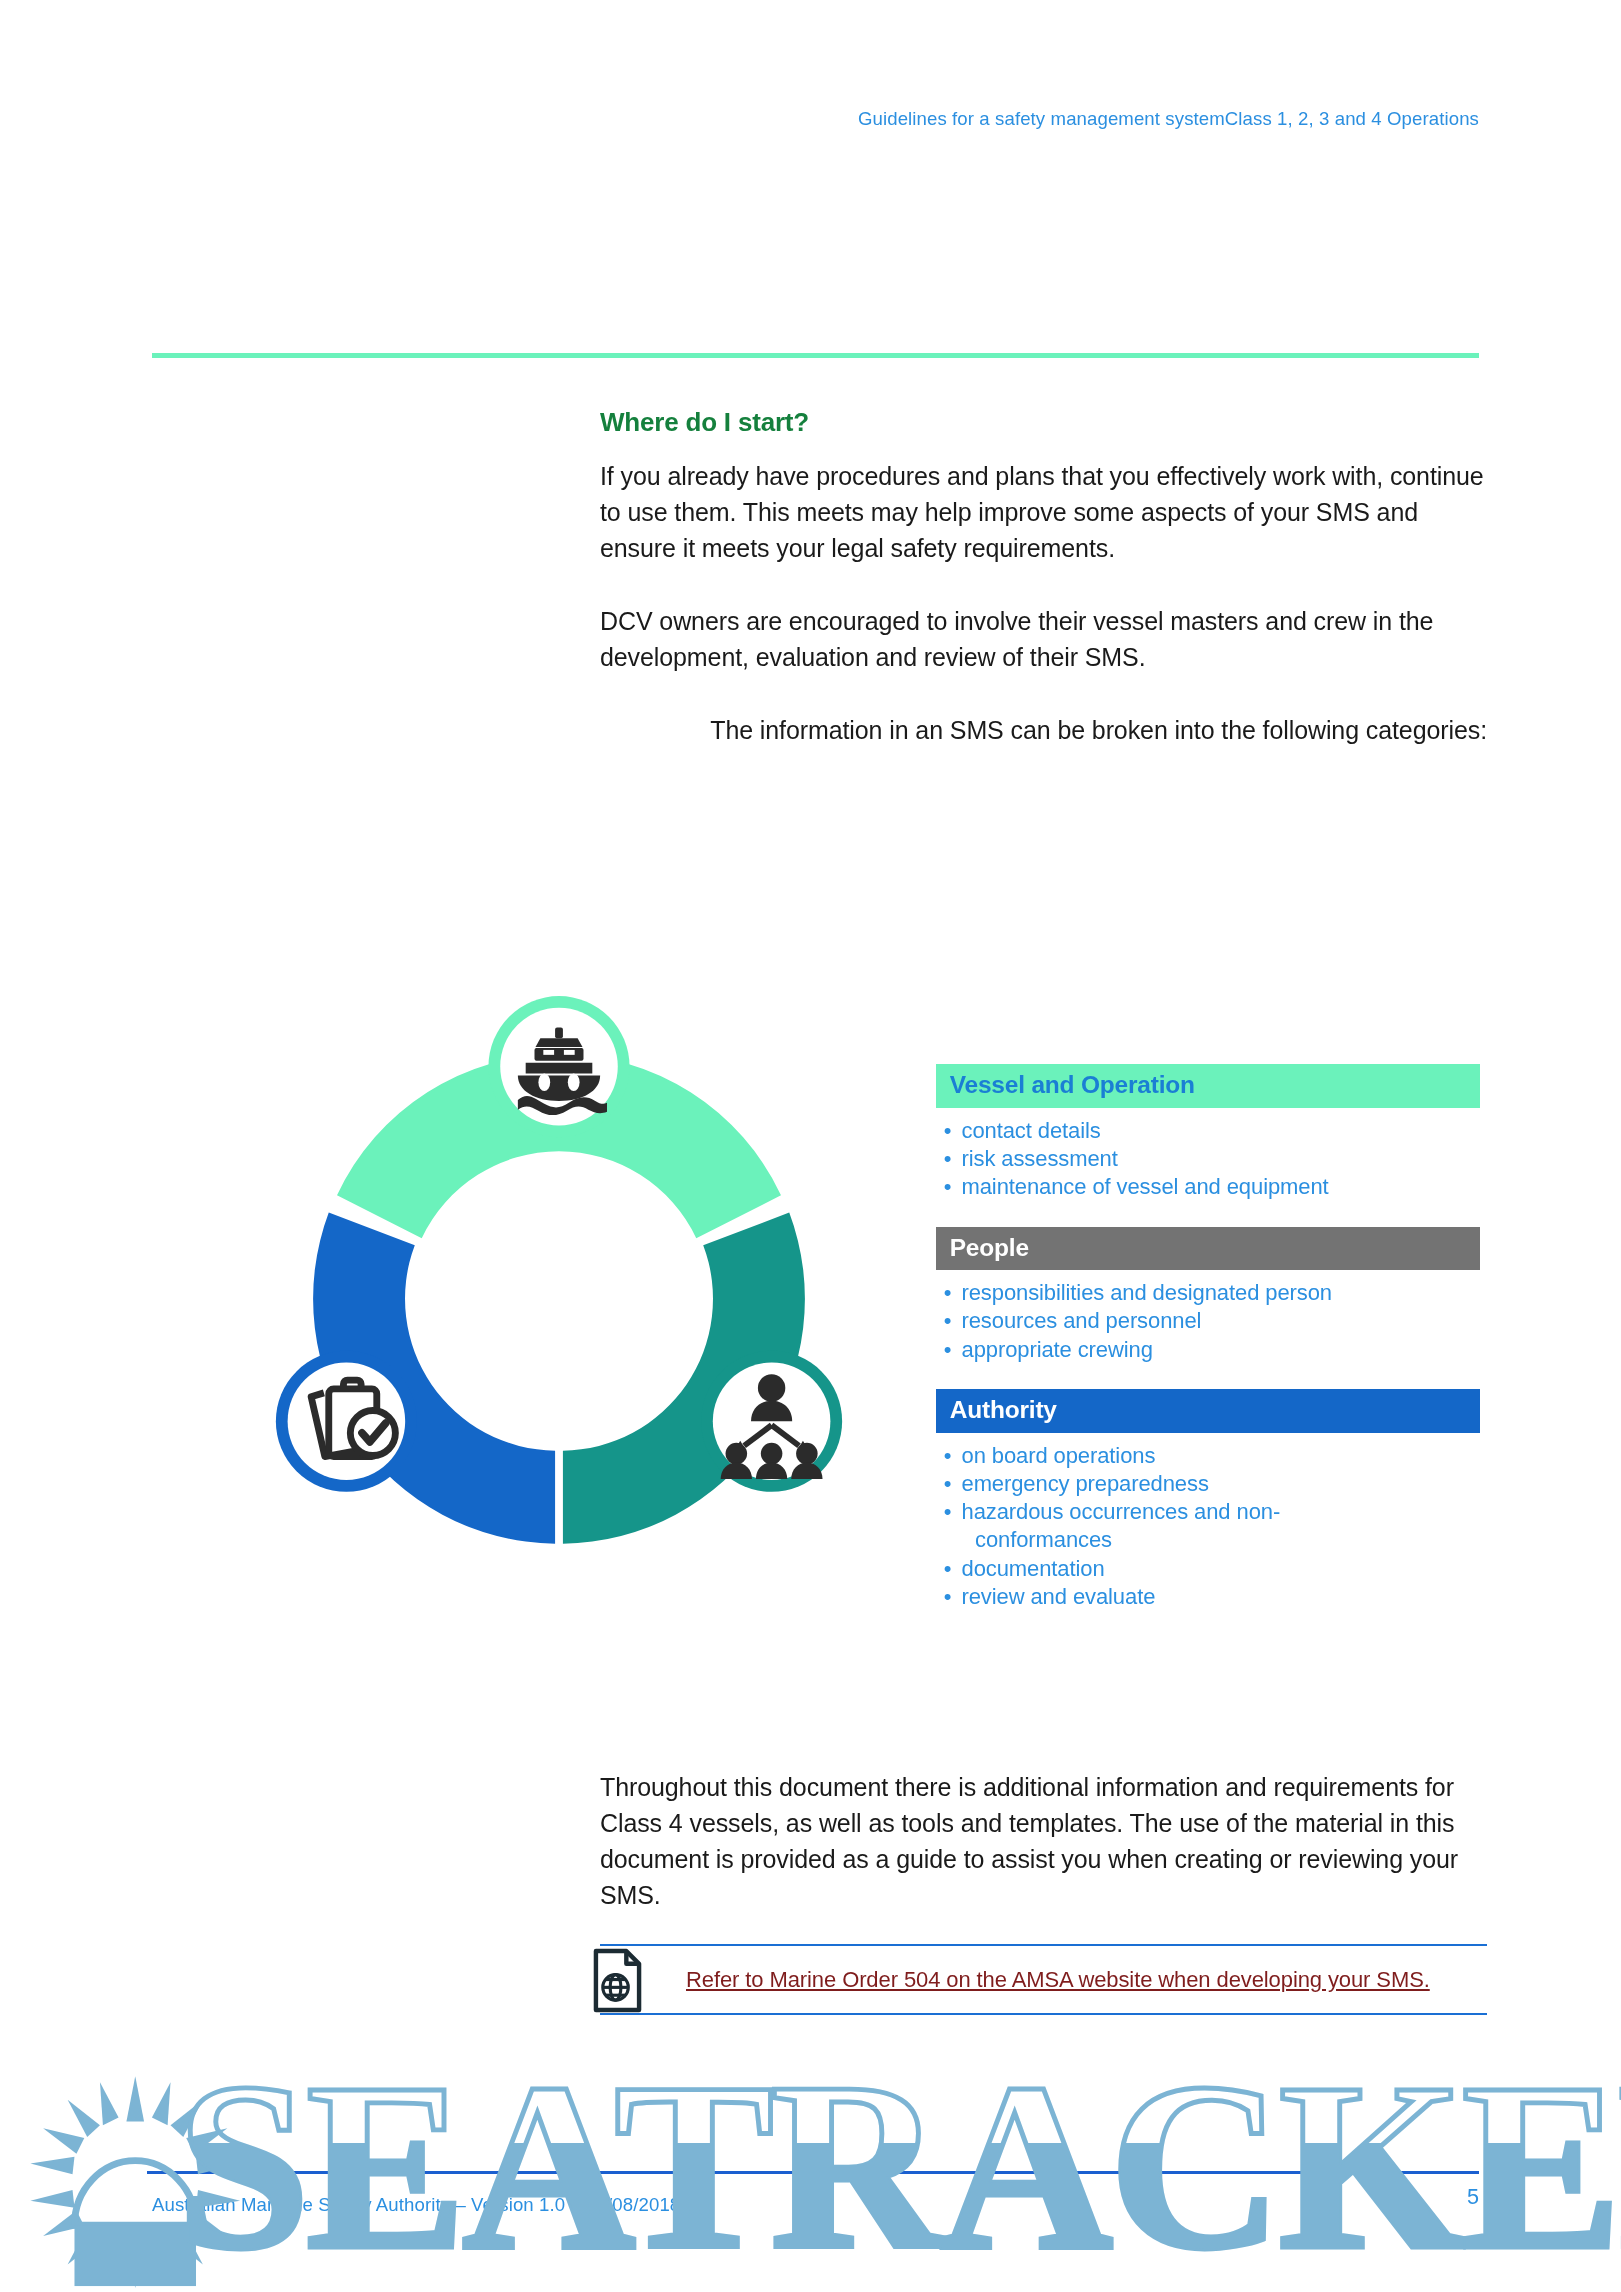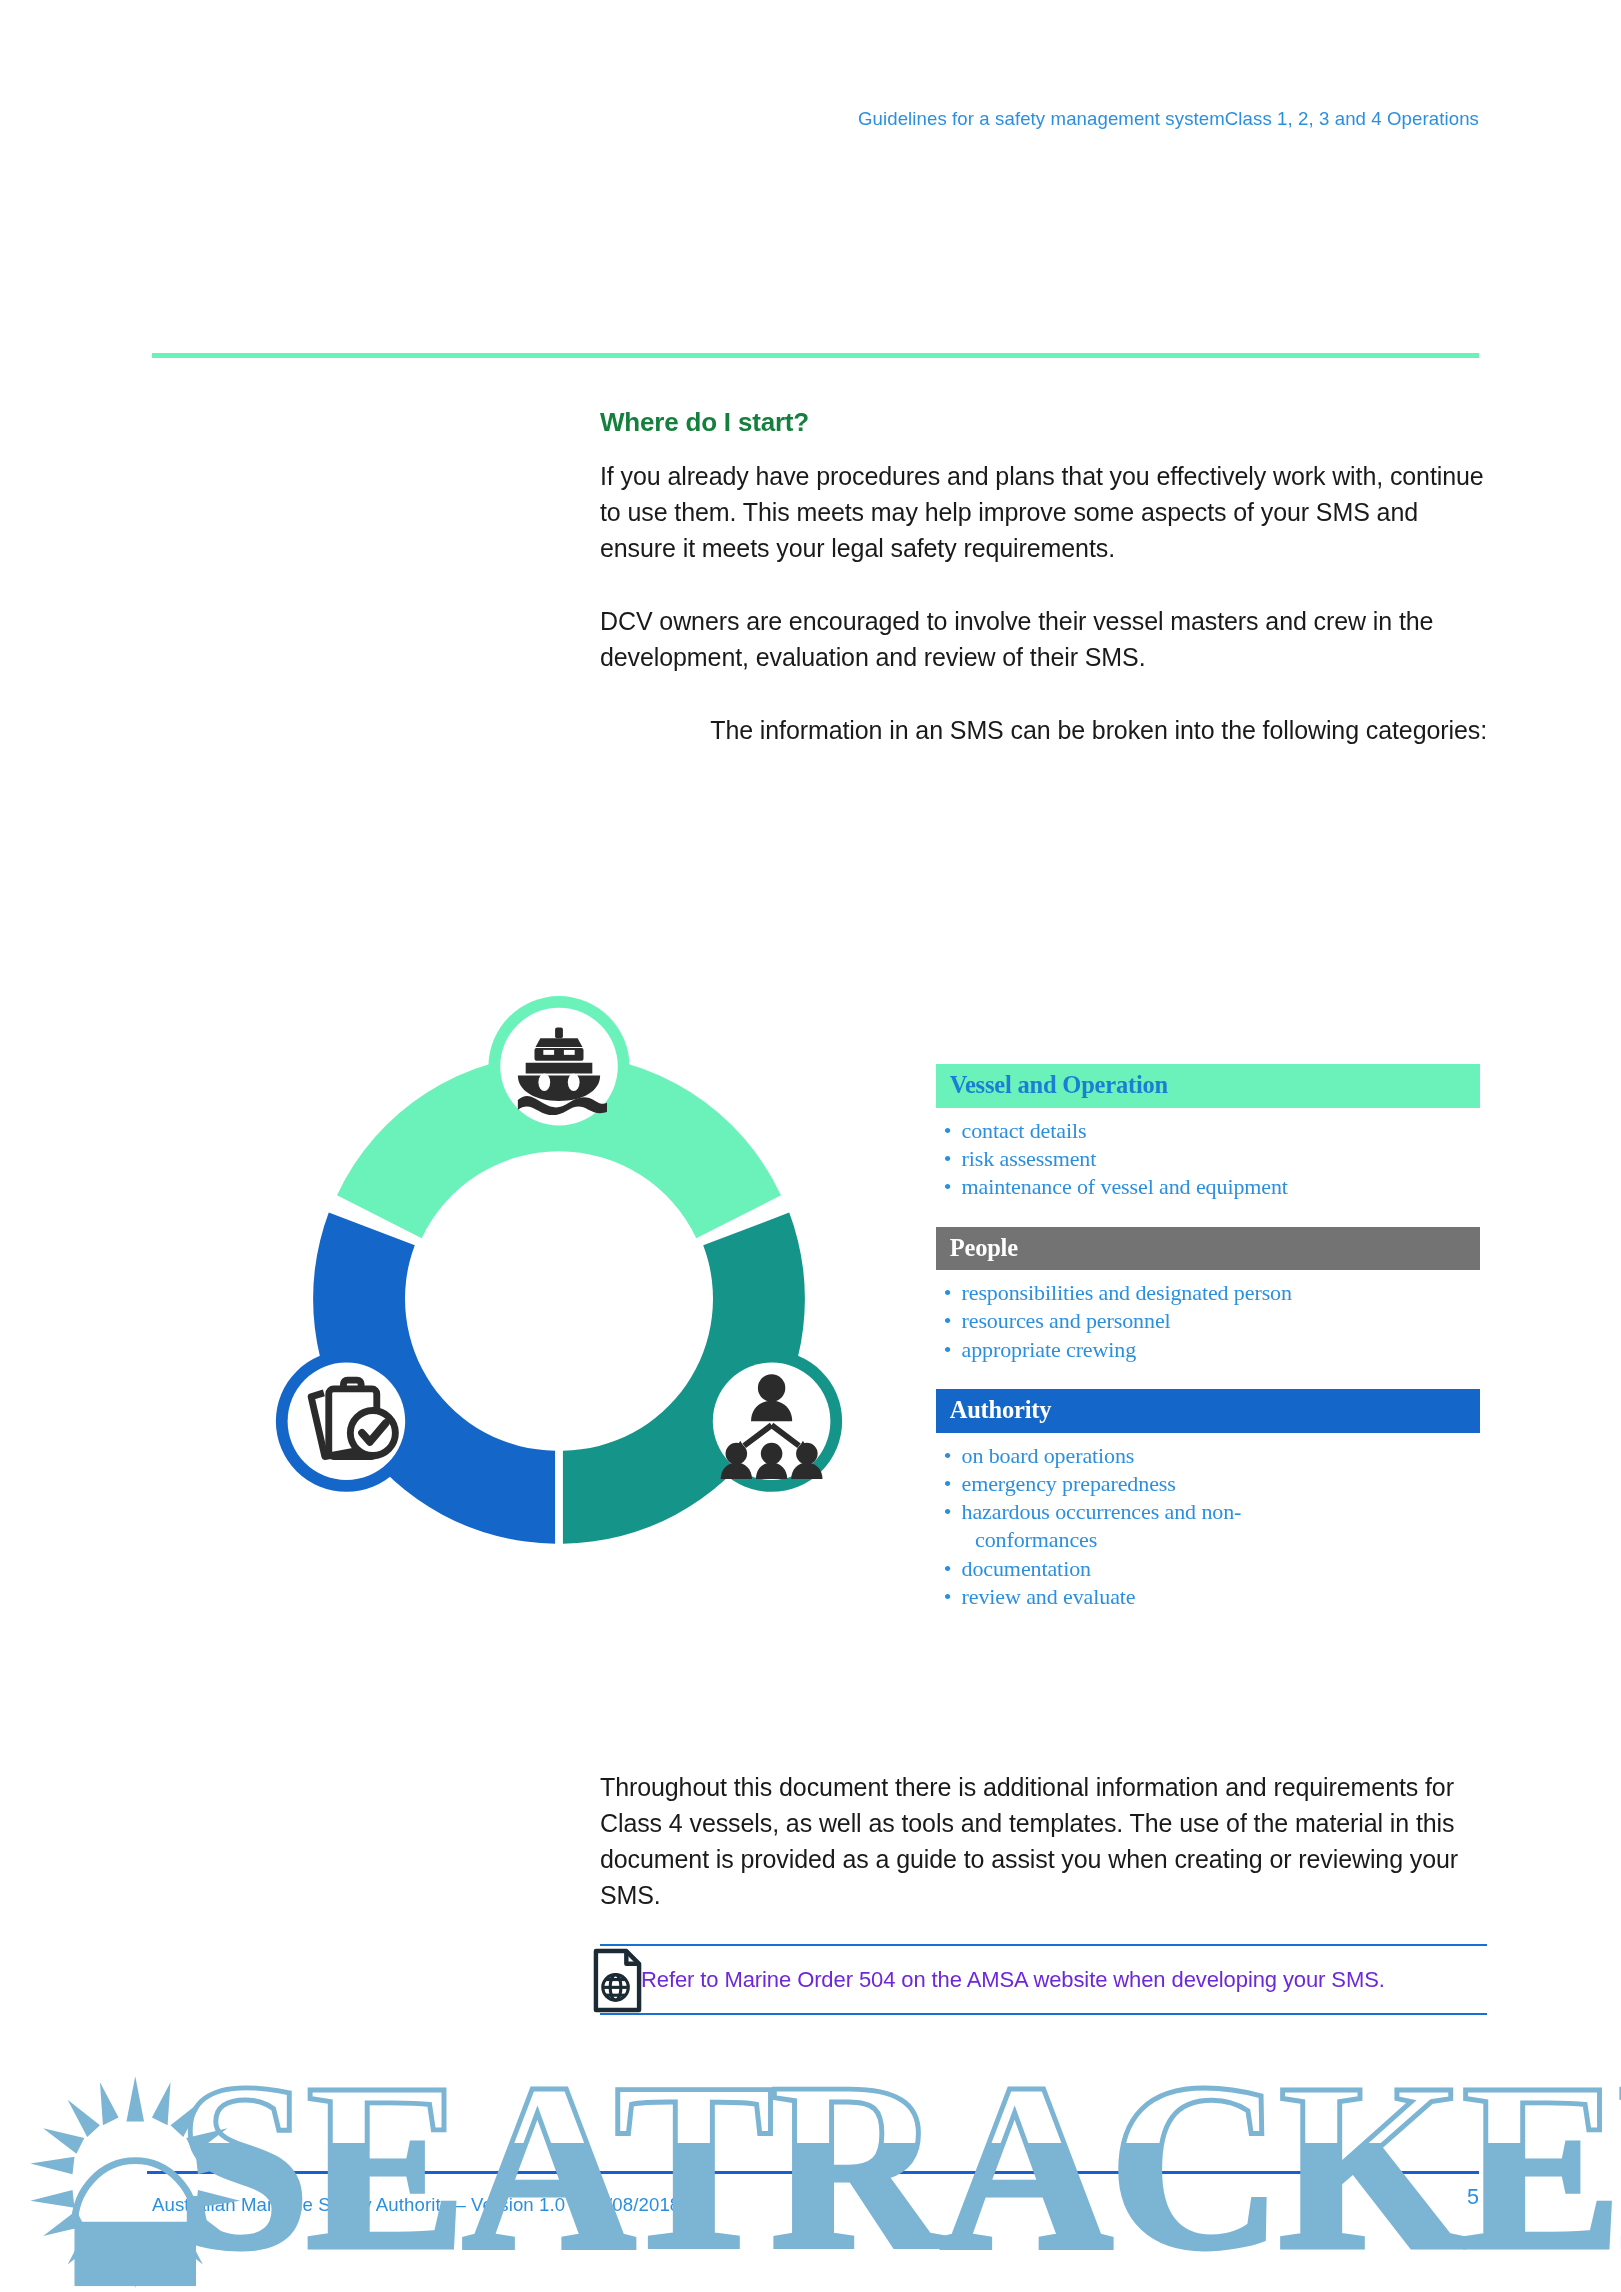--- a/index.html
+++ b/index.html
@@ -41,21 +41,21 @@
   }
   p.body {
     font-size:25px; color:#1a1a1a; line-height:1.44;
     margin-bottom:37px; letter-spacing:-0.1px;
   }
   p.body:last-child { margin-bottom:0;text-align:right; }
 
   
   #info {
     position:absolute;
-    left:0; top:941px; width:1322px; height:686px;font-family:Liberation Serif, serif;
+    left:0; top:941px; width:1322px; height:686px;
   }
 
   .donut-wrap {
     position:absolute; left:221px; top:9.8px;
     width:676px; height:676px;
   }
   .donut-wrap svg { width:100%; height:100%; display:block; }
 
   
   .panels {
@@ -103,22 +103,22 @@
     border-top:2.9px solid #1a6fd4;
     border-bottom:2.9px solid #1a6fd4;
     height:71px;
     display:flex; align-items:center;
   }
   .callout .doc-icon {
     position:absolute; left:-7.8px; top:2px;
     width:51px; height:65px;
   }
   .callout .ctext {
-    margin-left:41px;
-    font-size:22px; color:#6d28d9; letter-spacing:-0.1px;
+    margin-left:86px;
+    font-size:22px; color:#7f1d1d; letter-spacing:-0.1px;text-decoration:underline;
   }
 
   
   .footer-rule {
     position:absolute; left:147px; right:142px; top:2171px;
     height:2.9px; background:#1a5fd0;
   }
   .footer-text {
     position:absolute; left:152px; top:2194px;
     font-size:18.6px; color:#2b8fe0; letter-spacing:0.1px;

